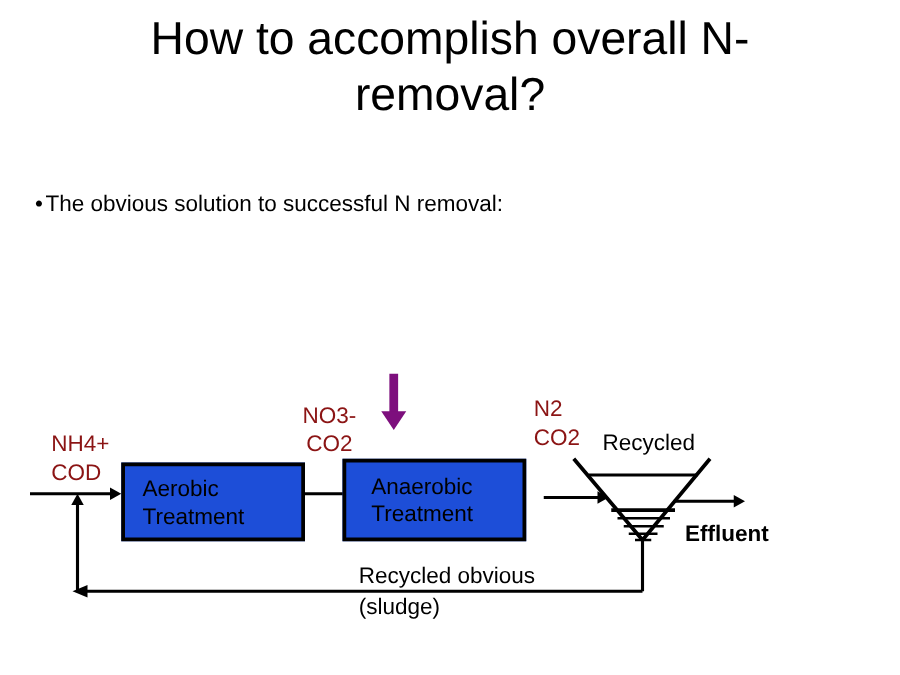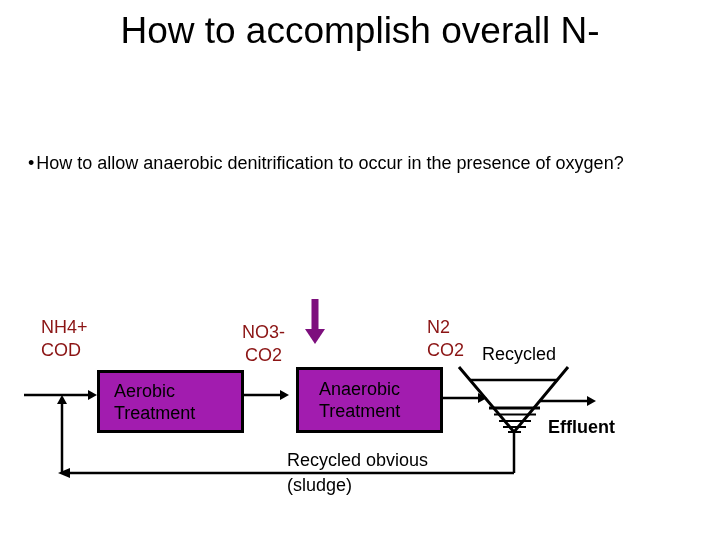--- a/index.html
+++ b/index.html
@@ -43,55 +43,56 @@
   .diagram { position: absolute; inset: 0; }
   .flow-svg { position: absolute; left: 0; top: 0; width: 720px; height: 540px; }
 
   .ln { stroke: var(--flow-line, #000); fill: none; }
   .fl { fill: var(--flow-line, #000); stroke: none; }
   .hl { fill: var(--highlight-arrow, #7D0F7D); stroke: none; }
 
   .proc-box {
     position: absolute;
     border: 3px solid #000;
-    background: #a21caf;
+    background: #1d4ed8;
     display: flex;
     align-items: center;
     font-size: 18px;
     line-height: 22px;
   }
   .proc-box .box-label { width: 100px; }
   .box-aerobic   { left: 97px;  top: 370px; width: 147px; height: 63px; padding-left: 14px; }
-  .box-anaerobic { left: 296px; top: 367px; width: 147px; height: 66px; padding-left: 20px; }
+  .box-anaerobic { left: 274px; top: 367px; width: 147px; height: 66px; padding-left: 20px; }
 
   .dlabel {
     position: absolute;
     font-size: 18px;
     line-height: 23px;
     white-space: pre-line;
   }
   .chem { color: var(--chem-label, #8B1414); }
-  .lbl-influent  { left: 41px;  top: 316px; }
+  .lbl-influent  { left: 41px;  top: 344px; }
   .lbl-no3       { left: 242px; top: 321px; text-align: center; }
   .lbl-n2        { left: 427px; top: 316px; }
   .lbl-clarifier { left: 482px; top: 343px; }
   .lbl-effluent  { left: 548px; top: 416px; font-weight: bold; }
   .lbl-recycle   { left: 287px; top: 448px; line-height: 25px; }
 </style>
 </head>
 <body>
 
 <div class="slide">
 
   <div class="title">
     <div>How to accomplish overall N-</div>
+    <div>removal?</div>
   </div>
 
   <ul class="bullets">
-    <li><span class="marker">•</span><span>How to allow anaerobic denitrification to occur in the presence of oxygen?</span></li>
+    <li><span class="marker">•</span><span>The obvious solution to successful N removal:</span></li>
   </ul>
 
   <div class="diagram">
 
     <svg class="flow-svg" viewBox="0 0 720 540" xmlns="http://www.w3.org/2000/svg">
 
       <g>
         <line class="ln" x1="24" y1="395" x2="89" y2="395" stroke-width="2.5"></line>
         <polygon class="fl" points="88,390 88,400 97,395"></polygon>
       </g>

